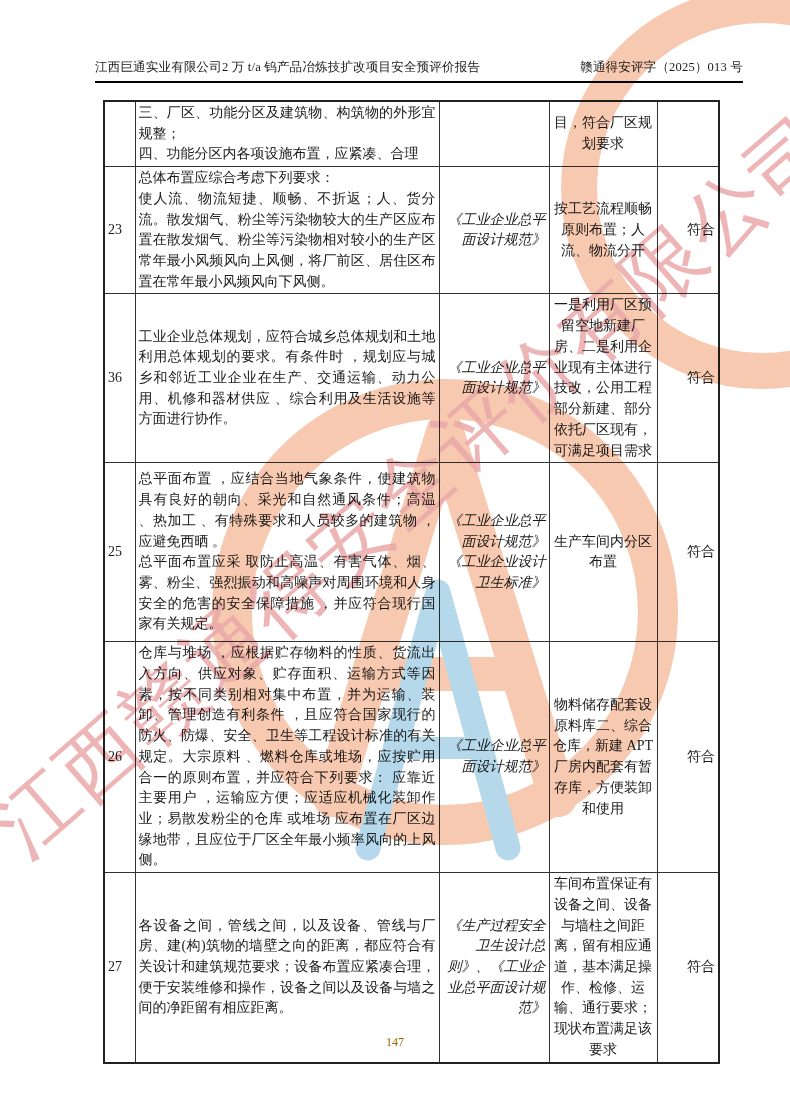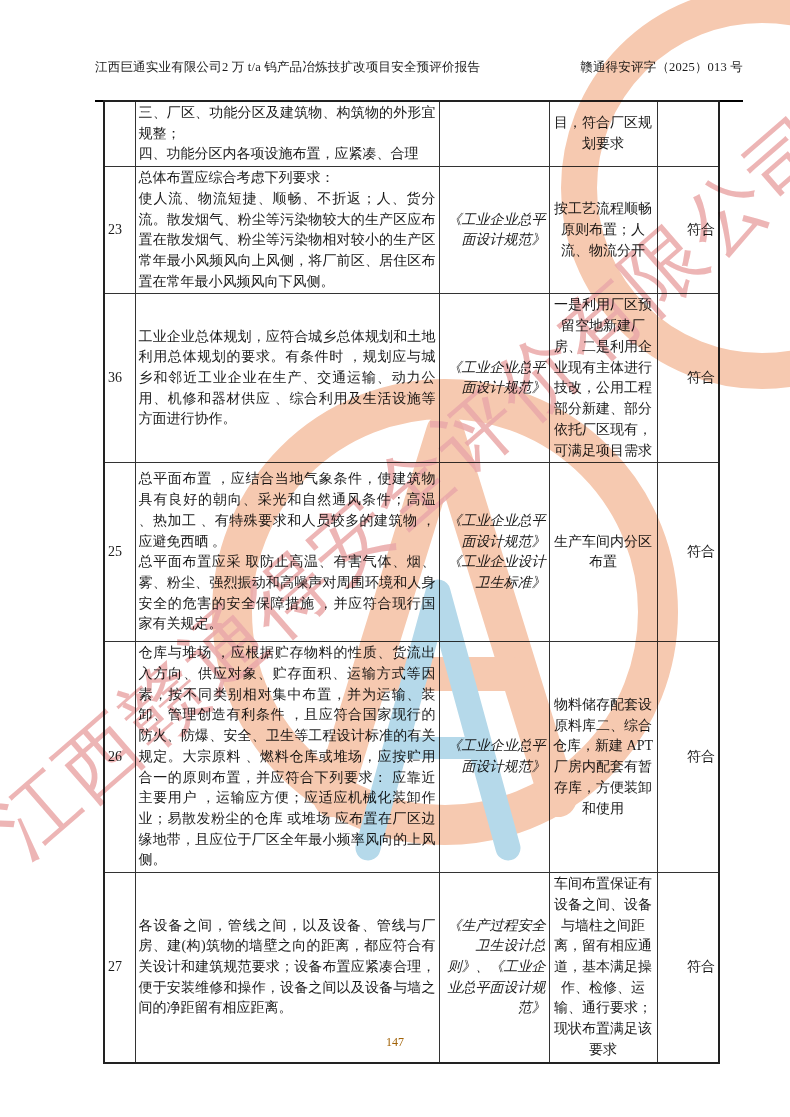--- a/index.html
+++ b/index.html
@@ -9,21 +9,21 @@
     background:#ffffff;
     overflow:hidden;
     font-family:"Liberation Serif","DejaVu Serif",serif;
     color:#1a1a1a;
   }
   
   .header{
     position:absolute;left:95px;top:59px;width:648px;
     display:flex;justify-content:space-between;align-items:flex-start;
     border-bottom:2px solid #000;
-    padding-bottom:24px;
+    padding-bottom:5px;
     font-size:12.5px;
     letter-spacing:0.2px;
     white-space:nowrap;
   }
   
   table.doc{
     position:absolute;left:103px;top:100px;
     width:615px;
     border-collapse:collapse;
     table-layout:fixed;

